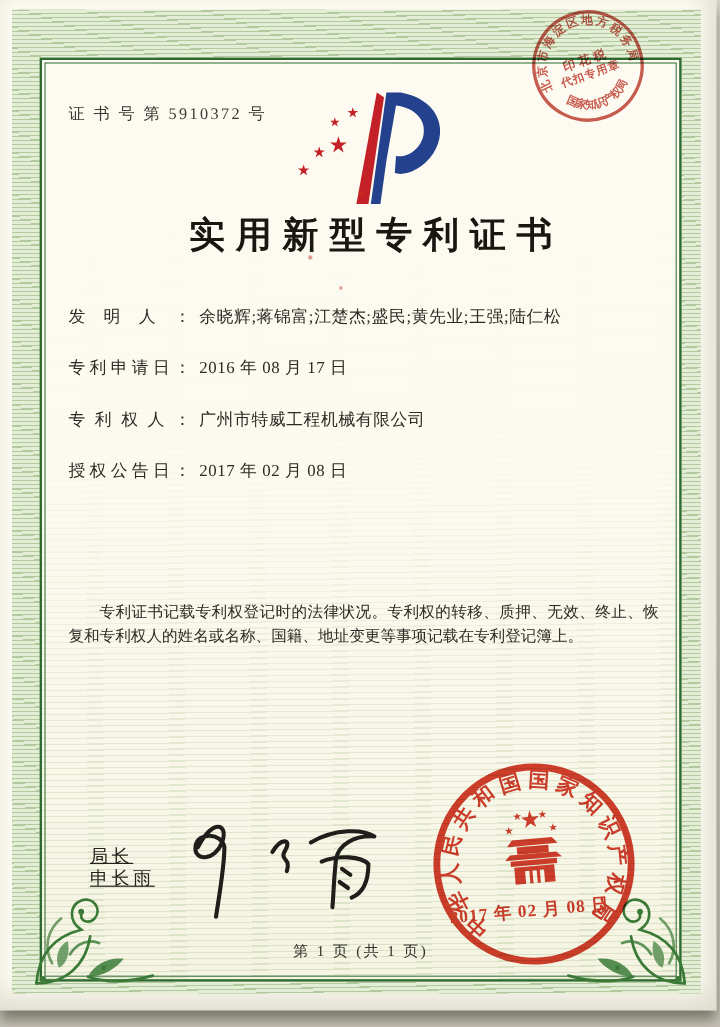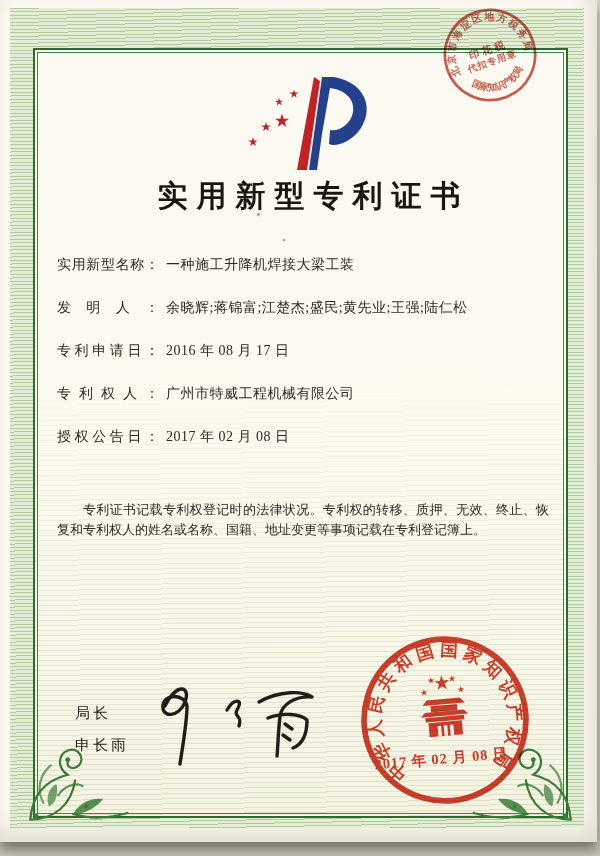--- a/index.html
+++ b/index.html
@@ -44,21 +44,21 @@
     font-size:30px;font-weight:bold;letter-spacing:9px;color:#181712;margin-left:26px;
   }
   .speck{position:absolute;border-radius:50%;background:radial-gradient(circle,rgba(196,48,32,.75),rgba(196,48,32,0) 70%);}
   .fields{position:absolute;left:22px;right:14px;top:206px;}
   .frow{font-size:14px;line-height:17px;margin-bottom:26px;color:var(--ink);white-space:nowrap;}
   .flabel{display:inline-block;width:102px;text-align:justify;text-align-last:justify;}
   .fvalue{margin-left:7px;letter-spacing:.5px;}
   .paras{position:absolute;left:22px;right:17px;top:450px;}
   .paras p{margin:0 0 3px 0;font-size:13px;line-height:1.52;text-align:justify;text-indent:2em;color:var(--ink);}
   .director{position:absolute;left:40px;top:654px;font-size:15px;letter-spacing:3px;color:#23211c;font-family:"Liberation Sans","DejaVu Sans",sans-serif;}
-  .director div{margin-bottom:13px;}
+  .director div{text-decoration:underline;}
   .signature{position:absolute;left:100px;top:622px;width:190px;height:104px;}
   .footer{position:absolute;left:0;right:0;bottom:14px;text-align:center;font-size:12.5px;letter-spacing:2px;color:#33312b;}
   .orn{position:absolute;width:112px;height:118px;pointer-events:none;}
   .orn.bl{left:-14px;bottom:-14px;}
   .orn.br{right:-14px;bottom:-14px;transform:scaleX(-1);}
   .tax-stamp{
     position:absolute;left:441px;top:6px;width:98px;height:98px;
     transform:rotate(-19deg);opacity:.88;mix-blend-mode:multiply;
   }
   .big-seal{
@@ -100,20 +100,21 @@
       </g>
       <g fill="#3a7a36">
         <path d="M56,106 C62,94 76,88 88,90 C80,100 68,106 56,106 Z" opacity=".85"></path>
         <path d="M30,98 C26,88 30,78 38,74 C40,84 38,94 30,98 Z" opacity=".7"></path>
         <circle cx="50" cy="48" r="2.6"></circle>
           <circle cx="16" cy="108" r="2.6"></circle>
           <circle cx="70" cy="98" r="2"></circle>
       </g>
     </svg>
 
+    <div class="cert-no">证 书 号 第 5910372 号</div>
 
     <svg class="logo" viewBox="0 0 150 106">
       <defs>
         <path id="st" d="M0,-1 L0.224,-0.309 L0.951,-0.309 L0.363,0.118 L0.588,0.809 L0,0.382 L-0.588,0.809 L-0.363,0.118 L-0.951,-0.309 L-0.224,-0.309 Z"></path>
       </defs>
 
       <polygon points="79,3 85,7 72,96 62,96" fill="#c32127"></polygon>
 
       <path d="M87,3 L99,3 C128,8 140,32 126,54 C116,69 100,73 94,70 L95,56 C104,58 116,50 118,38 C120,25 110,16 95,14 L87,60 L82,96 L74,96 Z" fill="#24418e"></path>
 
@@ -126,23 +127,20 @@
       </g>
     </svg>
 
     <div class="title">实用新型专利证书</div>
 
     <div class="speck" style="left:263px;top:108px;width:7px;height:7px;"></div>
     <div class="speck" style="left:221px;top:162px;width:5px;height:5px;"></div>
     <div class="speck" style="left:247px;top:188px;width:4px;height:4px;"></div>
 
     <div class="fields">
-      <div class="frow">
-        <span class="flabel">实用新型名称：</span><span class="fvalue">一种施工升降机焊接大梁工装</span>
-      </div>
       <div class="frow">
         <span class="flabel">发明人：</span><span class="fvalue">余晓辉;蒋锦富;江楚杰;盛民;黄先业;王强;陆仁松</span>
       </div>
       <div class="frow">
         <span class="flabel">专利申请日：</span><span class="fvalue">2016 年 08 月 17 日</span>
       </div>
       <div class="frow">
         <span class="flabel">专利权人：</span><span class="fvalue">广州市特威工程机械有限公司</span>
       </div>
       <div class="frow">
@@ -162,20 +160,21 @@
     <svg class="signature" viewBox="0 0 190 104">
       <g stroke="#1f1e1a" stroke-width="3.4" fill="none" stroke-linecap="round" stroke-linejoin="round">
         <path d="M30,34 C42,10 56,14 50,30 C44,46 26,46 28,33 C30,21 50,22 52,34 C52,50 48,72 45,92"></path>
         <path d="M92,38 C99,26 108,27 103,36 C97,46 108,42 104,54"></path>
         <path d="M124,30 C145,18 168,19 177,25 C160,24 147,32 145,44 C143,62 143,74 142,84"></path>
         <path d="M133,46 C148,40 166,42 172,48 C172,62 168,72 158,76"></path>
         <path d="M150,52 l7,5 M148,63 l7,5"></path>
       </g>
     </svg>
 
+    <div class="footer">第 1 页 (共 1 页)</div>
 
     <svg class="big-seal" viewBox="0 0 200 200">
       <defs>
         <path id="sealArc" d="M53.1,155.9 A73,73 0 1 1 146.9,155.9"></path>
         <path id="st2" d="M0,-1 L0.224,-0.309 L0.951,-0.309 L0.363,0.118 L0.588,0.809 L0,0.382 L-0.588,0.809 L-0.363,0.118 L-0.951,-0.309 L-0.224,-0.309 Z"></path>
       </defs>
       <circle cx="100" cy="100" r="92" fill="none" stroke="var(--seal_red)" stroke-width="6.5"></circle>
       <text font-family="Liberation Serif, DejaVu Serif, serif" font-size="20" font-weight="bold" fill="var(--seal_red)">
         <textPath href="#sealArc" textLength="352" lengthAdjust="spacing">中华人民共和国国家知识产权局</textPath>
       </text>

